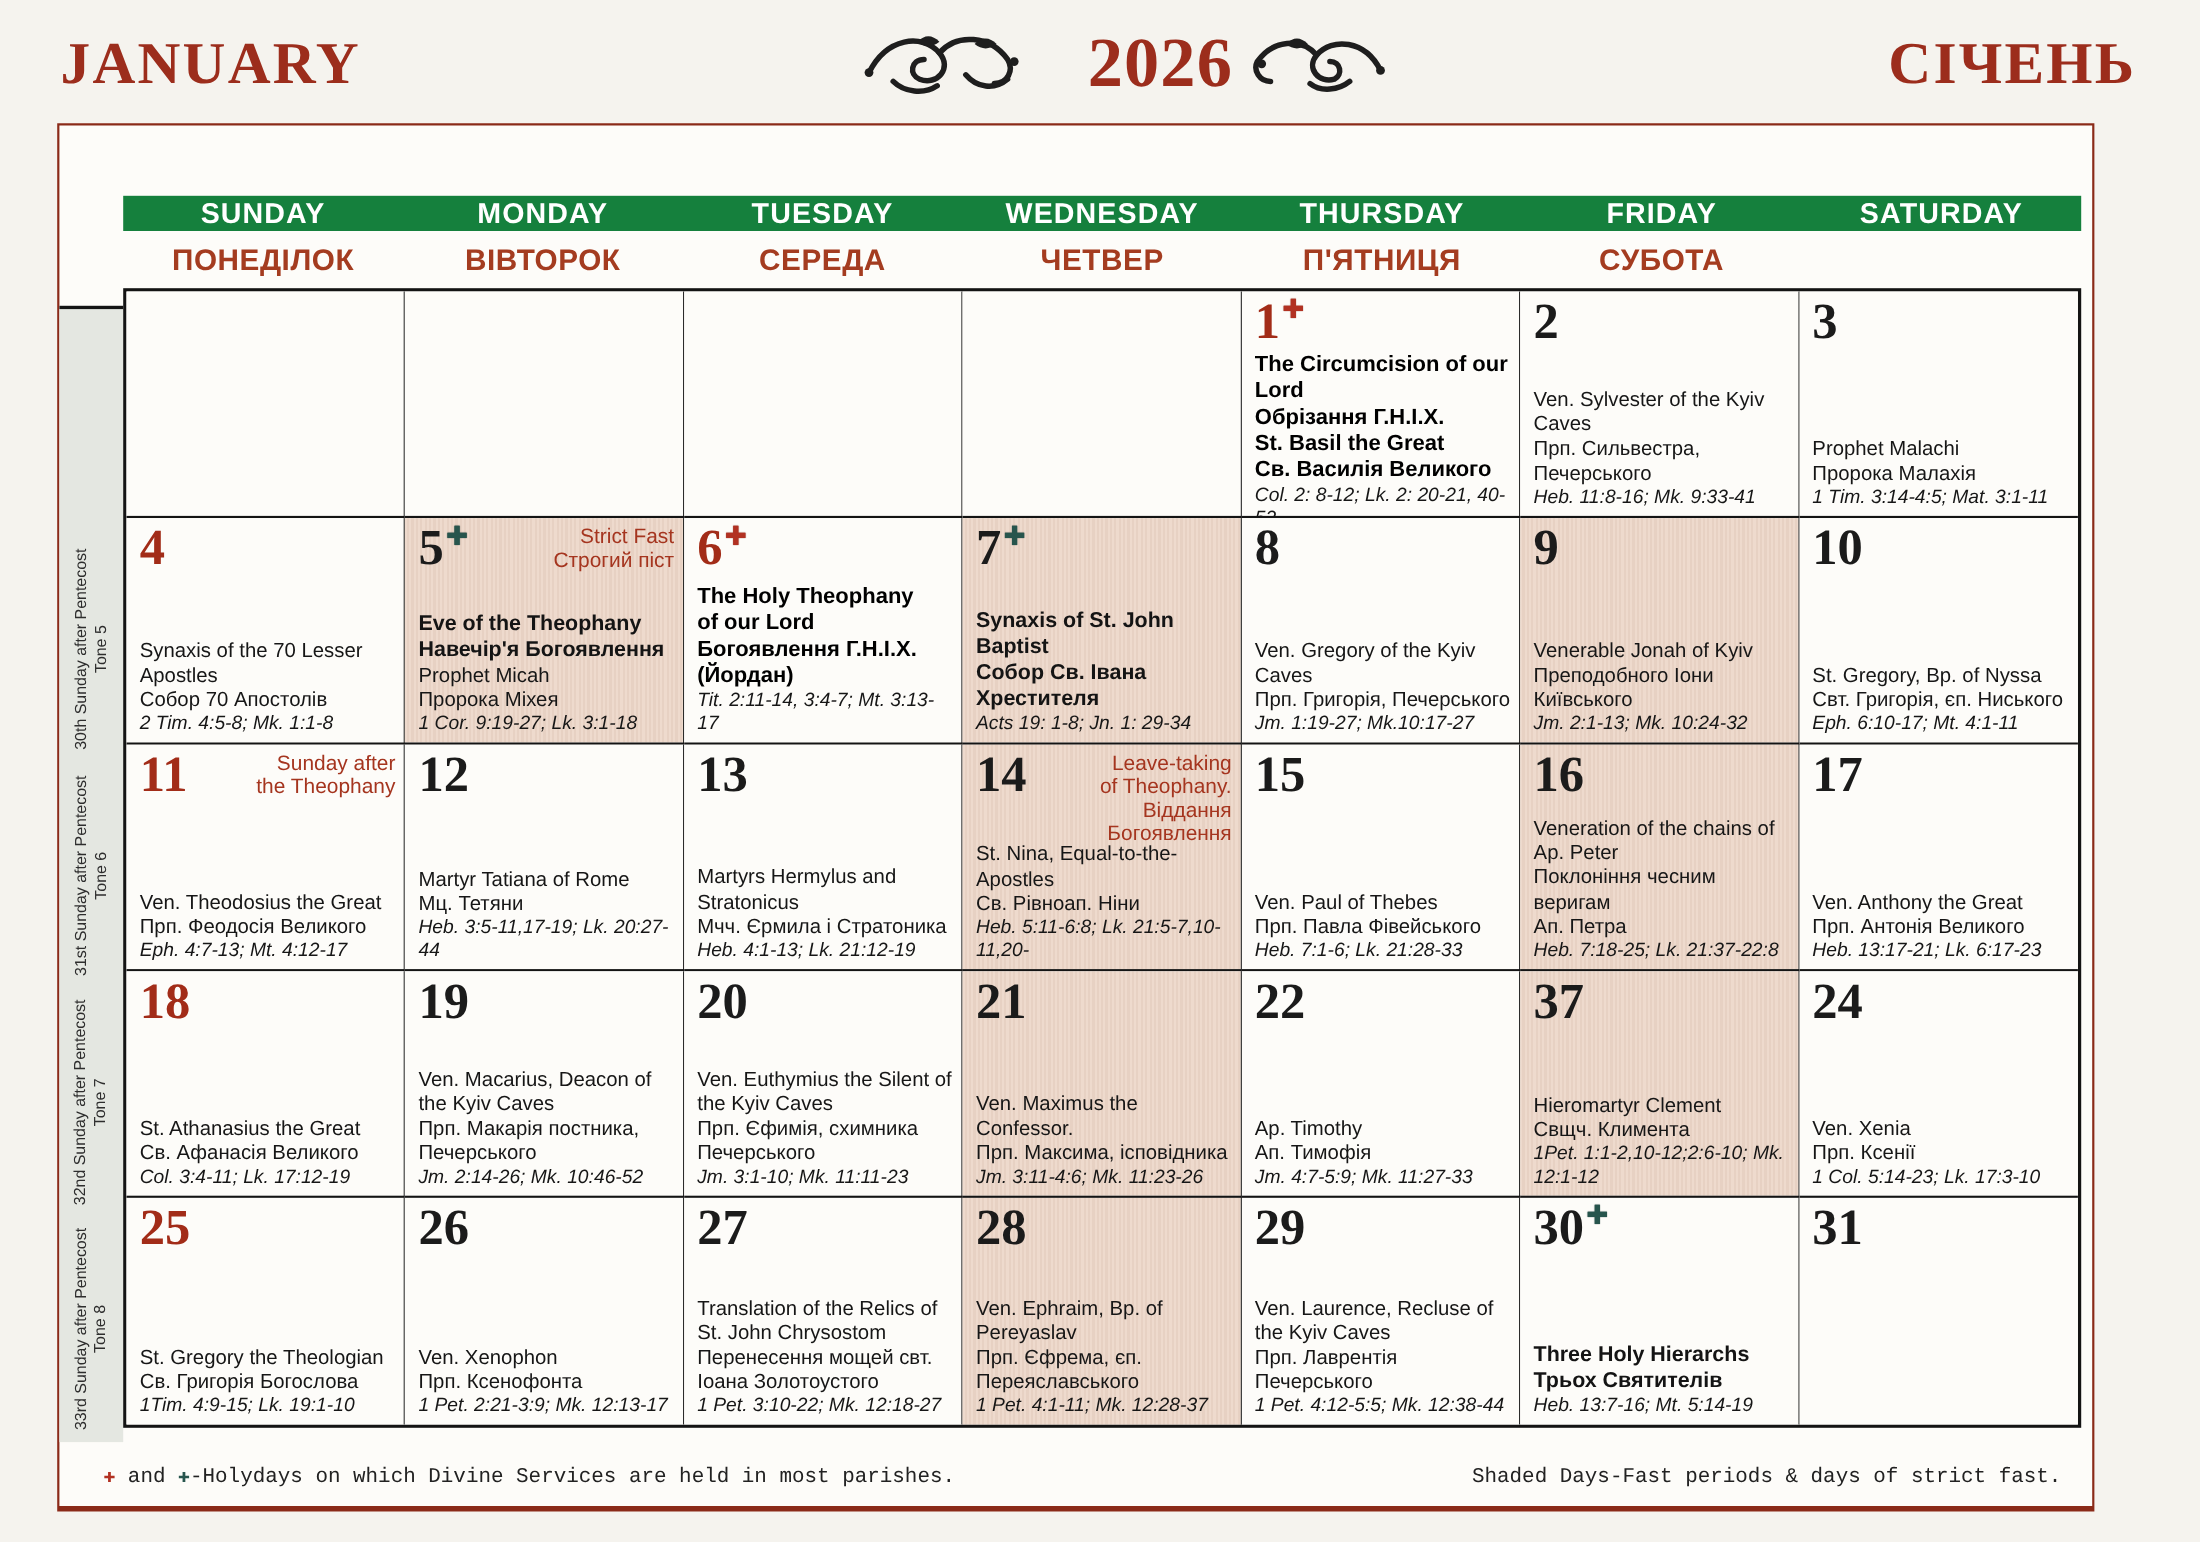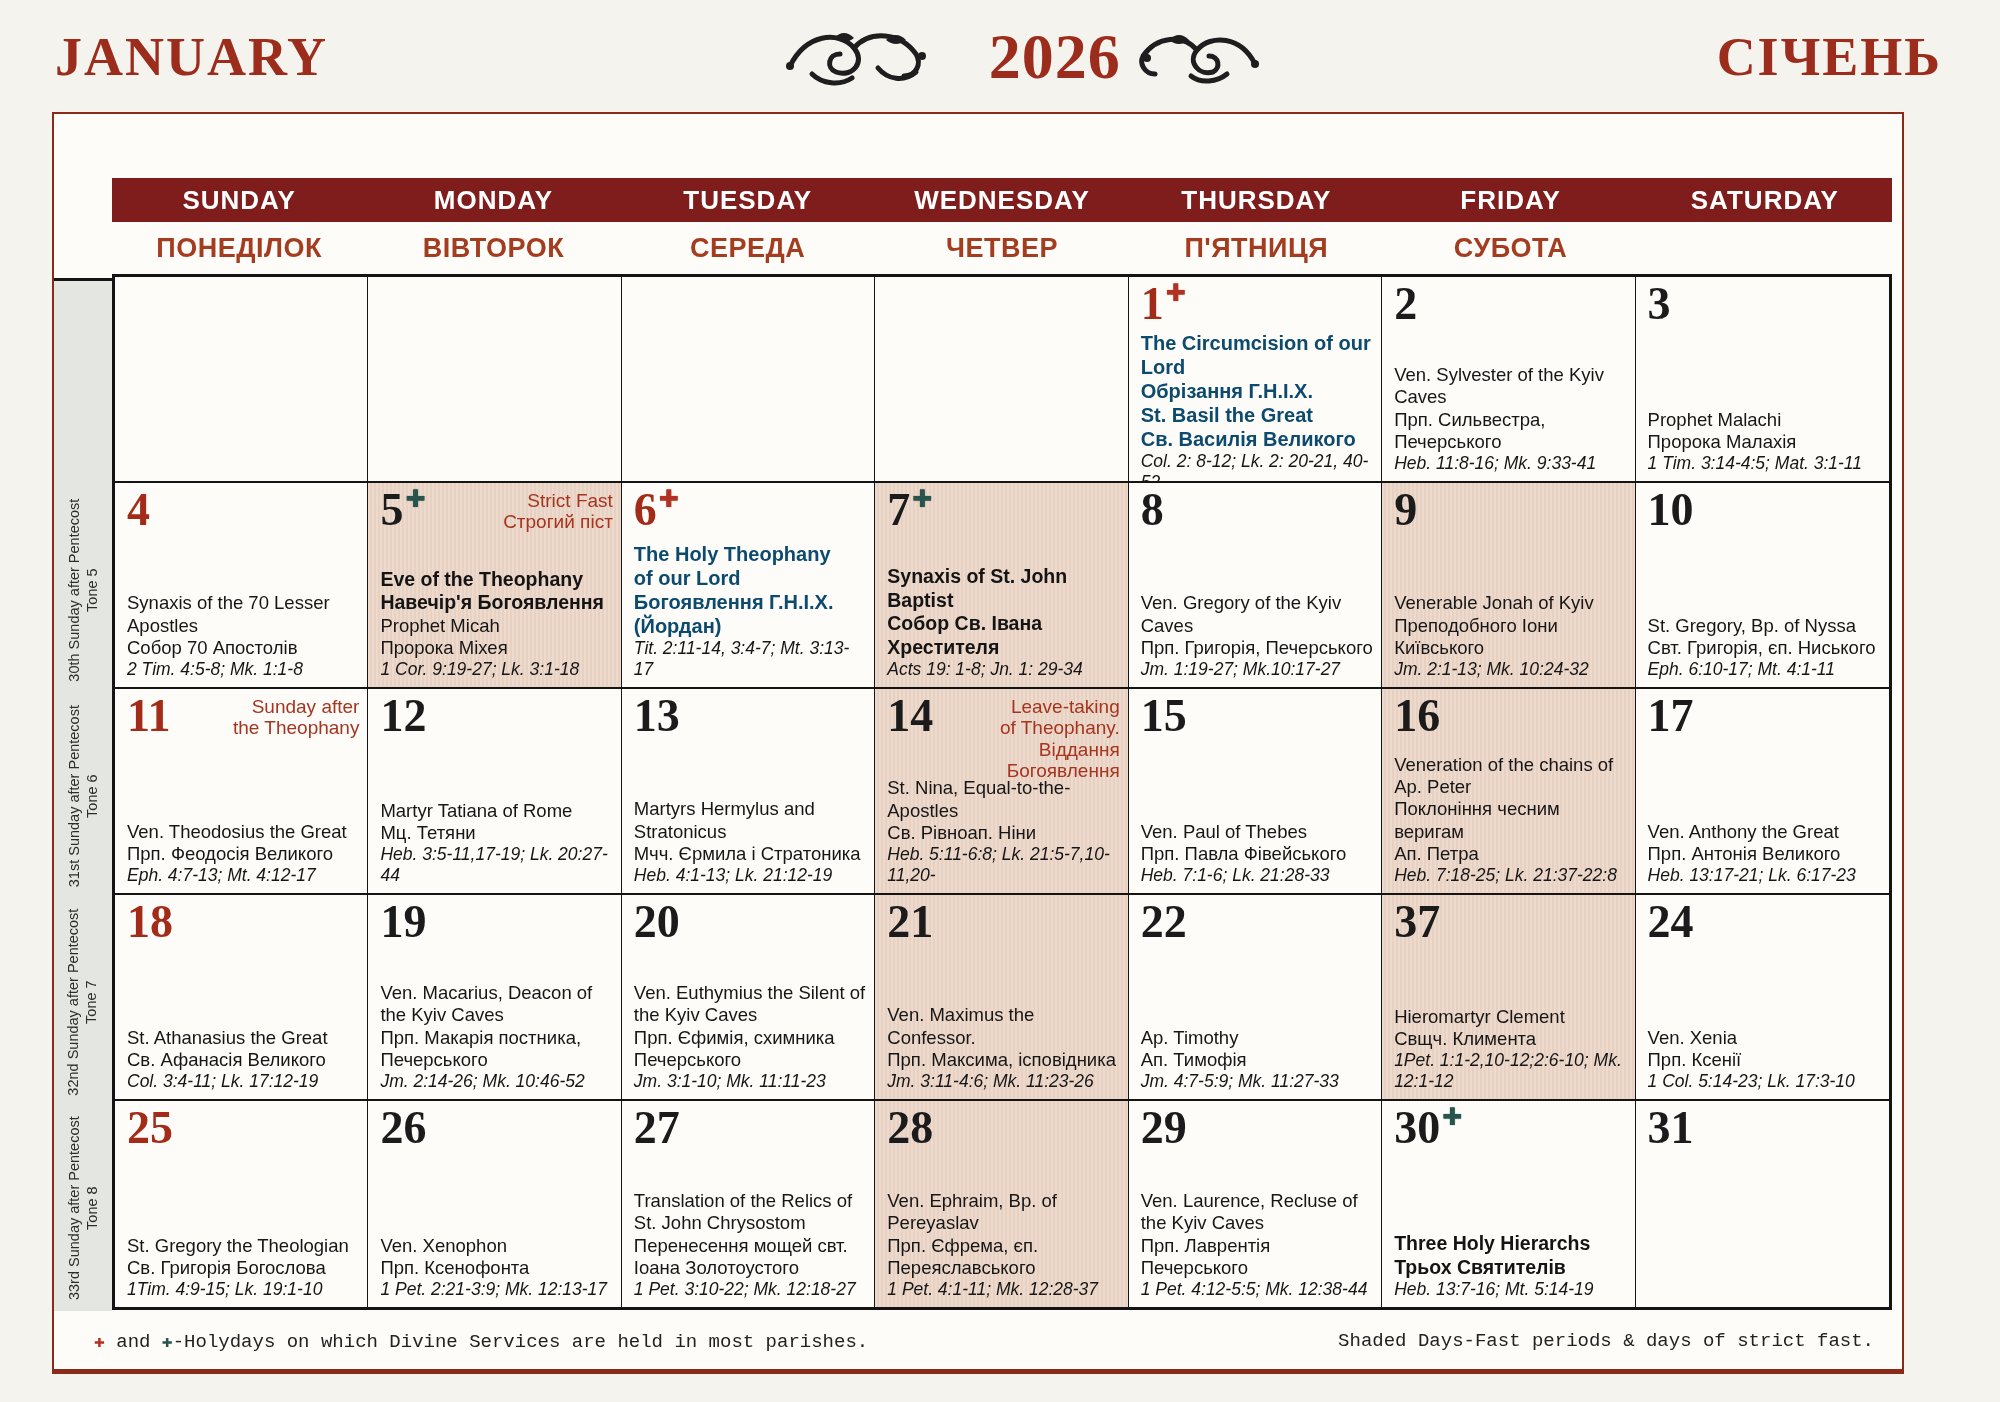--- a/index.html
+++ b/index.html
@@ -19,21 +19,21 @@
          background:#fdfcf9;border:2px solid #8a2a18;border-bottom-width:5px;box-sizing:border-box;}
   .cal{position:absolute;left:0px;top:64px;right:10px;display:flex;}
   
   .sidebar-col{width:58px;margin-top:100px;background:#e4e7e1;border-top:3px solid #141414;
                display:flex;flex-direction:column;}
   .side-slot{height:206px;display:flex;align-items:center;justify-content:center;overflow:visible;}
   .side-rot{transform:rotate(-90deg);width:200px;text-align:center;color:#2d2d2d;
             font-size:14.5px;line-height:1.25;white-space:nowrap;}
   
   .main-col{flex:1;display:flex;flex-direction:column;}
-  .band{height:44px;background:#7f1d1d;display:grid;grid-template-columns:repeat(7,1fr);}
+  .band{height:32px;background:#15803d;display:grid;grid-template-columns:repeat(7,1fr);}
   .band-cell{display:flex;align-items:center;justify-content:center;color:#fff;
              font-weight:bold;font-size:26px;letter-spacing:1px;}
   .ukr{height:52px;display:grid;grid-template-columns:repeat(7,1fr);}
   .ukr-cell{display:flex;align-items:center;justify-content:center;color:#a43c20;
             font-weight:bold;font-size:27px;letter-spacing:0.5px;}
   
   .days{display:grid;grid-template-columns:repeat(7,1fr);grid-template-rows:repeat(5,206px);
         border:3px solid #141414;}
   .cell{border-right:1.5px solid #141414;border-bottom:2px solid #141414;box-sizing:border-box;
         padding:4px 8px 7px 12px;display:flex;flex-direction:column;justify-content:space-between;
@@ -44,21 +44,21 @@
   .cellhead{display:flex;justify-content:space-between;align-items:flex-start;min-height:50px;}
   .num{font-family:"Liberation Serif",serif;font-weight:bold;font-size:46px;line-height:1;
        color:#1b1b1b;}
   .num.red{color:#a22c18;}
   .cross{font-size:24px;vertical-align:18px;margin-left:2px;line-height:1;}
   .cross.c-red{color:#b23122;text-shadow:0 0 1px #7e1d10;}
   .cross.c-dark{color:#27554d;text-shadow:0 0 1px #10332d;}
   .note{text-align:right;color:#a5351f;font-size:19px;line-height:1.12;padding-top:3px;}
   .lines{display:flex;flex-direction:column;}
   .l{line-height:1.2;}
-  .l-rb{color:#0c4a6e;font-weight:bold;font-size:20px;}
+  .l-rb{color:#000000;font-weight:bold;font-size:20px;}
   .l-b{color:#141414;font-weight:bold;font-size:19.5px;}
   .l-n{color:#161616;font-size:18.5px;}
   .l-i{color:#161616;font-style:italic;font-size:17.5px;}
   
   .sheet-footer{position:absolute;left:40px;right:28px;bottom:16px;display:flex;
                 justify-content:space-between;font-family:Liberation Mono, monospace;
                 font-size:19px;color:#222;}
   .foot-cross-red{color:#b23122;font-size:18px;}
   .foot-cross-dark{color:#27554d;font-size:18px;}
 </style>

